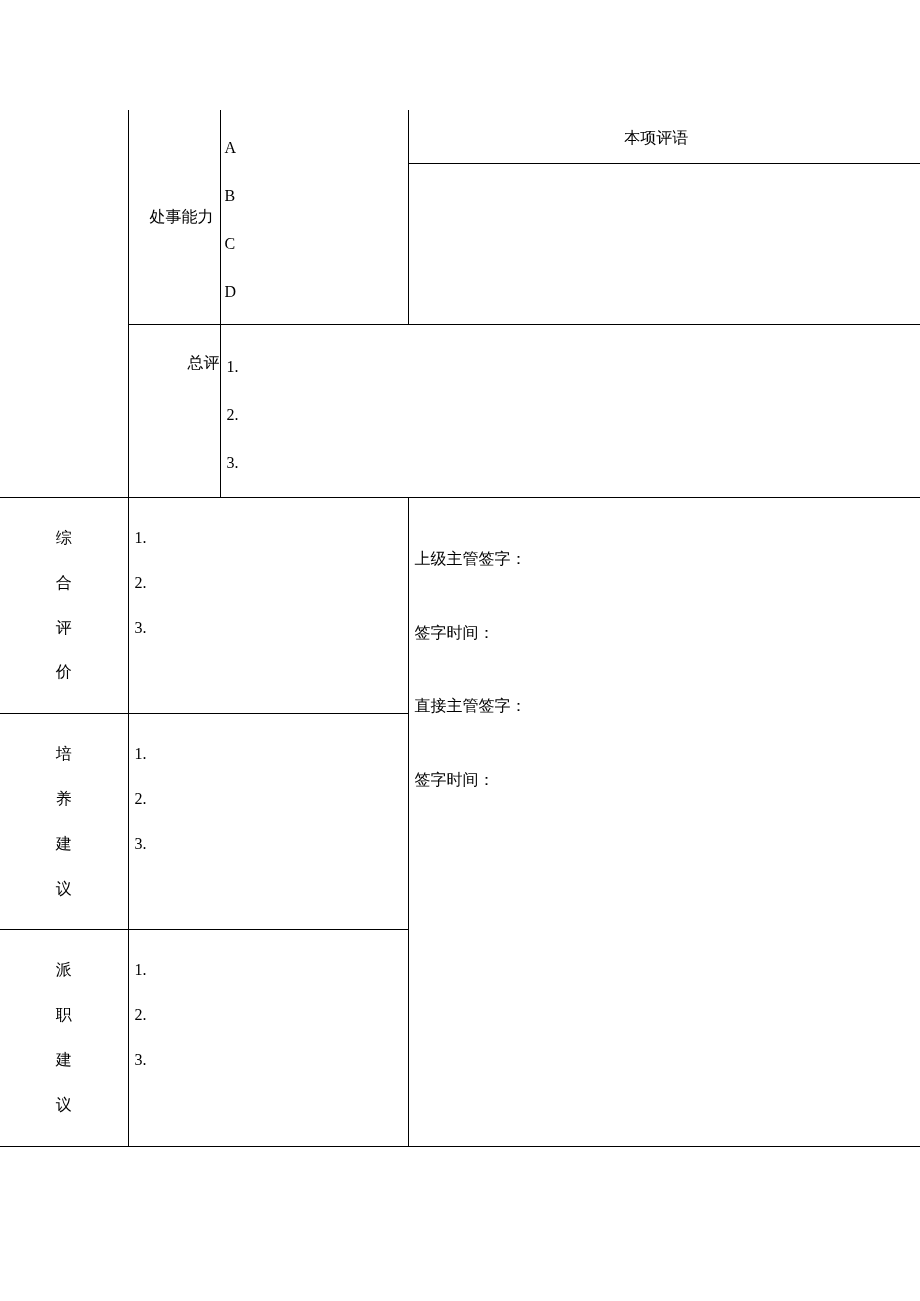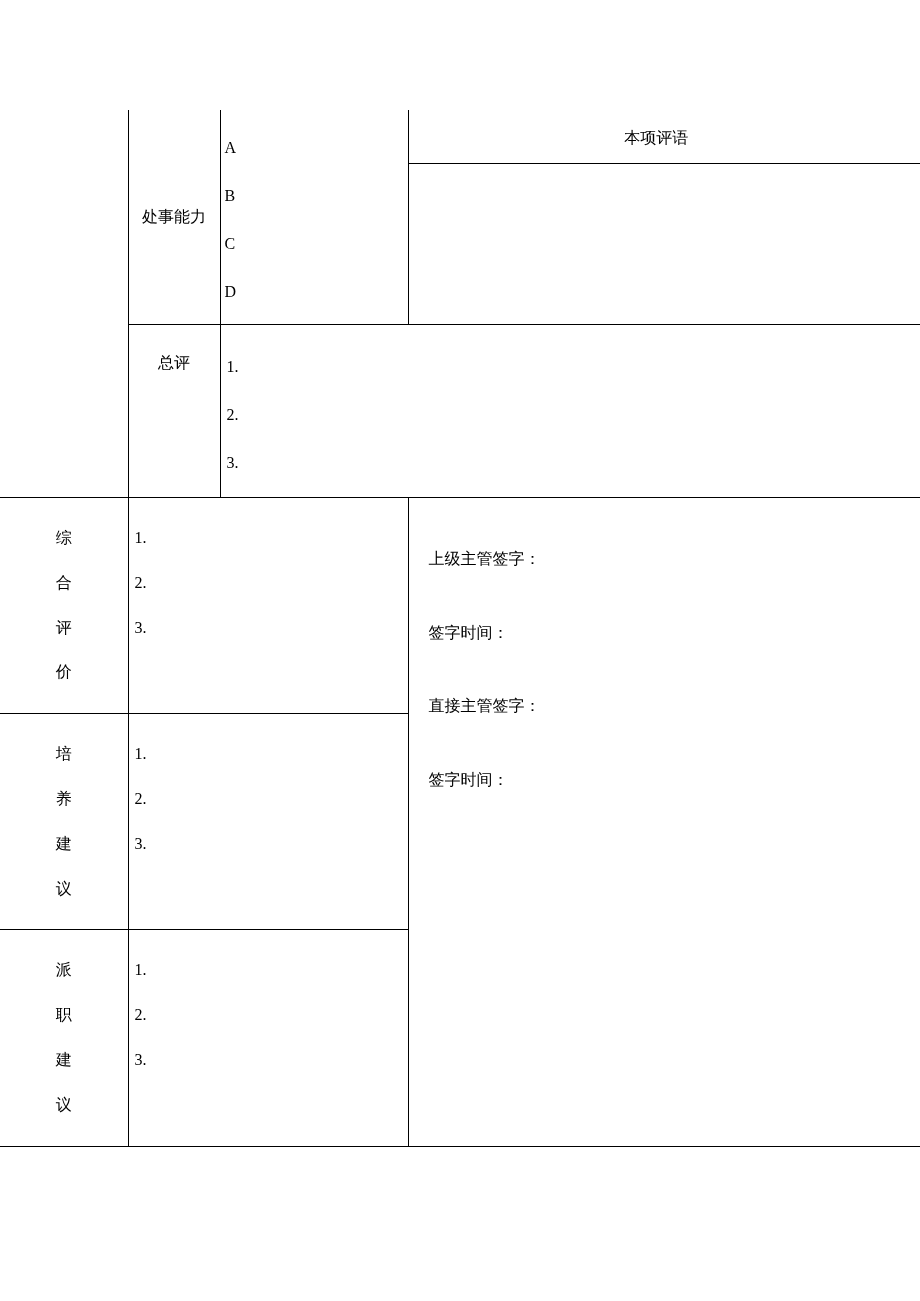--- a/index.html
+++ b/index.html
@@ -24,40 +24,40 @@
       vertical-align: top;
       padding: 0;
     }
     
     .no-left { border-left: none; }
     .no-right { border-right: none; }
     .no-top { border-top: none; }
     .no-bottom { border-bottom: none; }
 
     .vcenter { vertical-align: middle; }
-    .hcenter { text-align: center; }
+    .hcenter { text-align: right; }
 
     .vert-label {
       text-align: center;
       line-height: 2.8;
       padding: 18px 0;
     }
     .vert-label span { display: block; }
     .opt-list { line-height: 3.0; padding: 14px 4px 8px 4px; }
     .opt-list div { }
 
     .num-list { padding: 18px 4px 10px 6px; line-height: 2.8; }
     .num-list div { }
 
     .comment-header {
       text-align: center;
       padding: 18px 16px 14px 0;
       border-bottom: 1px solid #000;
     }
-    .sign-block { padding: 24px 20px; line-height: 4.6; }
+    .sign-block { padding: 24px 6px; line-height: 4.6; }
     .sign-block div { }
 
     
     .w-cat { width: 128px; }
     .w-sub { width: 92px; }
     .w-opt { width: 188px; }
   </style>
 </head>
 <body>
 

